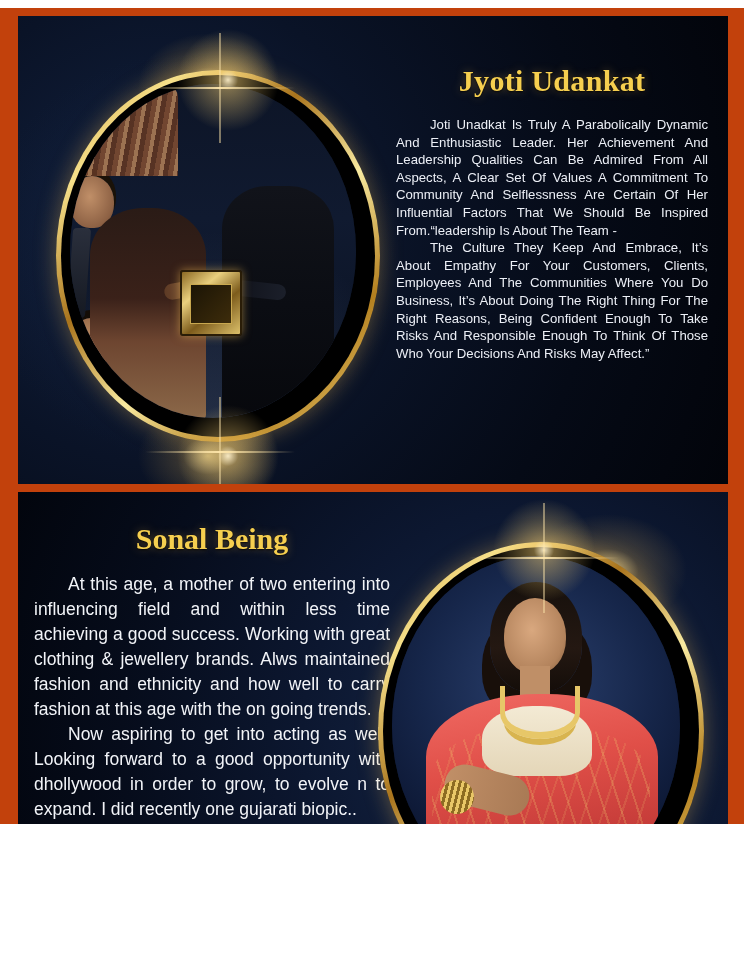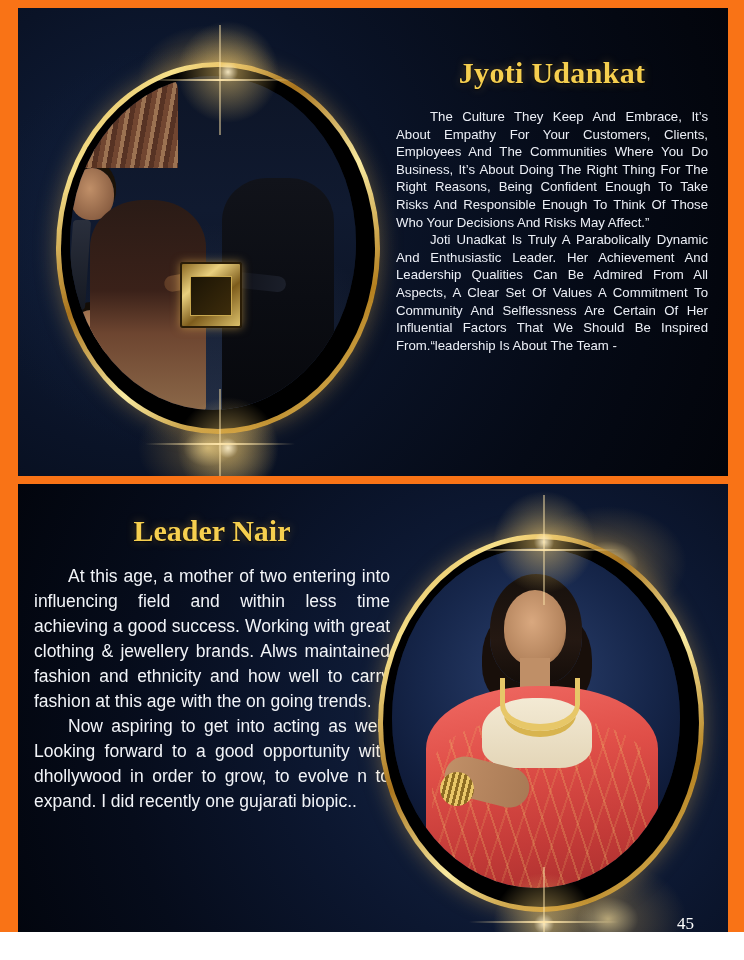--- a/index.html
+++ b/index.html
@@ -9,23 +9,24 @@
   }
   body {
     width: 744px;
     height: 960px;
     font-family: "Liberation Sans", sans-serif;
     overflow: hidden;
   }
   .page {
     position: relative;
     width: 744px;
-    height: 932px;
-    background: #f97316;
-    overflow: hidden;
+    height: 816px;
+    background: #c2410c;
+    overflow: hidden;
+    margin-top: 8px;
   }
 
   
   .panel-top {
     position: absolute;
     left: 18px;
     top: 8px;
     width: 710px;
     height: 468px;
     background:
@@ -382,32 +383,32 @@
       </div>
       <div class="ring-star" style="left:120px;top:-28px;"></div>
       <div class="ring-star" style="left:120px;top:348px;"></div>
       <div class="corner-spark" style="left:172px;top:40px;"></div>
       <div class="corner-spark" style="left:172px;top:404px;"></div>
     </div>
 
     <div class="top-text">
       <div class="name-gold-serif top-name">Jyoti Udankat</div>
       <div class="top-body">
+        <p>Joti Unadkat Is Truly A Parabolically Dynamic And Enthusiastic Leader. Her Achievement And Leadership Qualities Can Be Admired From All Aspects, A Clear Set Of Values A Commitment To Community And Selflessness Are Certain Of Her Influential Factors That   We Should Be Inspired From.“leadership Is About The Team -</p>
         <p>The Culture They Keep And Embrace, It’s About Empathy For Your Customers, Clients, Employees And The Communities Where You Do Business, It’s About Doing The Right Thing For The Right Reasons, Being Confident Enough To Take Risks And Responsible Enough To Think Of Those Who Your Decisions And Risks May Affect.”</p>
-        <p>Joti Unadkat Is Truly A Parabolically Dynamic And Enthusiastic Leader. Her Achievement And Leadership Qualities Can Be Admired From All Aspects, A Clear Set Of Values A Commitment To Community And Selflessness Are Certain Of Her Influential Factors That   We Should Be Inspired From.“leadership Is About The Team -</p>
       </div>
     </div>
   </div>
 
   <div class="panel-bottom">
     <div class="sparkle-tr"></div>
     <div class="sparkle-br"></div>
 
     <div class="bottom-text">
-      <div class="name-gold-serif bottom-name">Leader Nair</div>
+      <div class="name-gold-serif bottom-name">Sonal Being</div>
       <div class="bottom-body">
         <p>At this age, a mother of two entering into influencing field and within less time achieving a good success. Working with great clothing &amp; jewellery brands. Alws maintained fashion and ethnicity and how well to carry fashion at this age with the on going trends.</p>
         <p>Now aspiring to get into acting as well. Looking forward to a good opportunity with dhollywood in order to grow, to evolve n to expand. I did recently one gujarati biopic..</p>
       </div>
     </div>
 
     <div class="ring-wrap-2">
       <div class="ring-outer-2"></div>
       <div class="ring-inner-2">
         <div class="portrait-bg">

